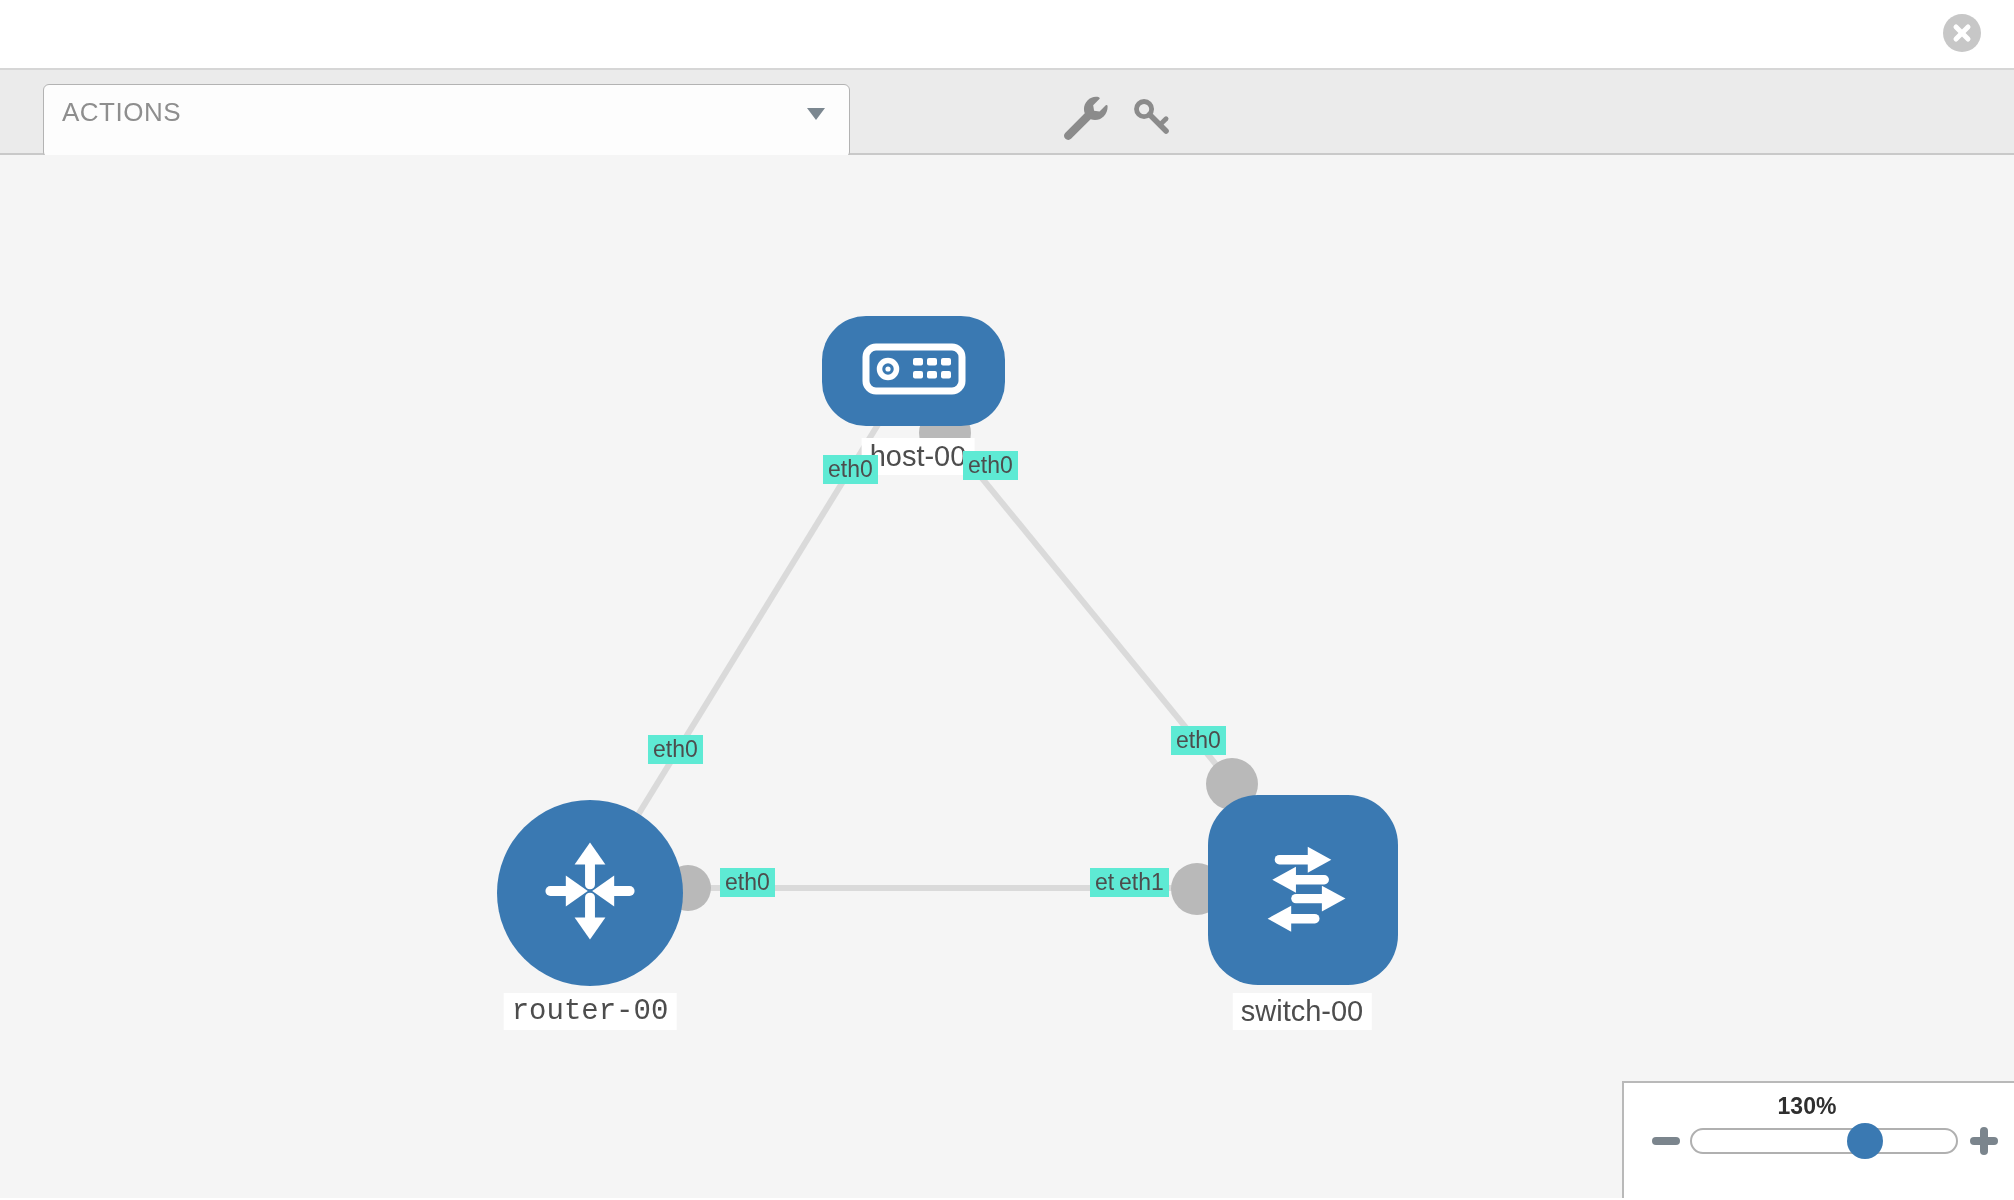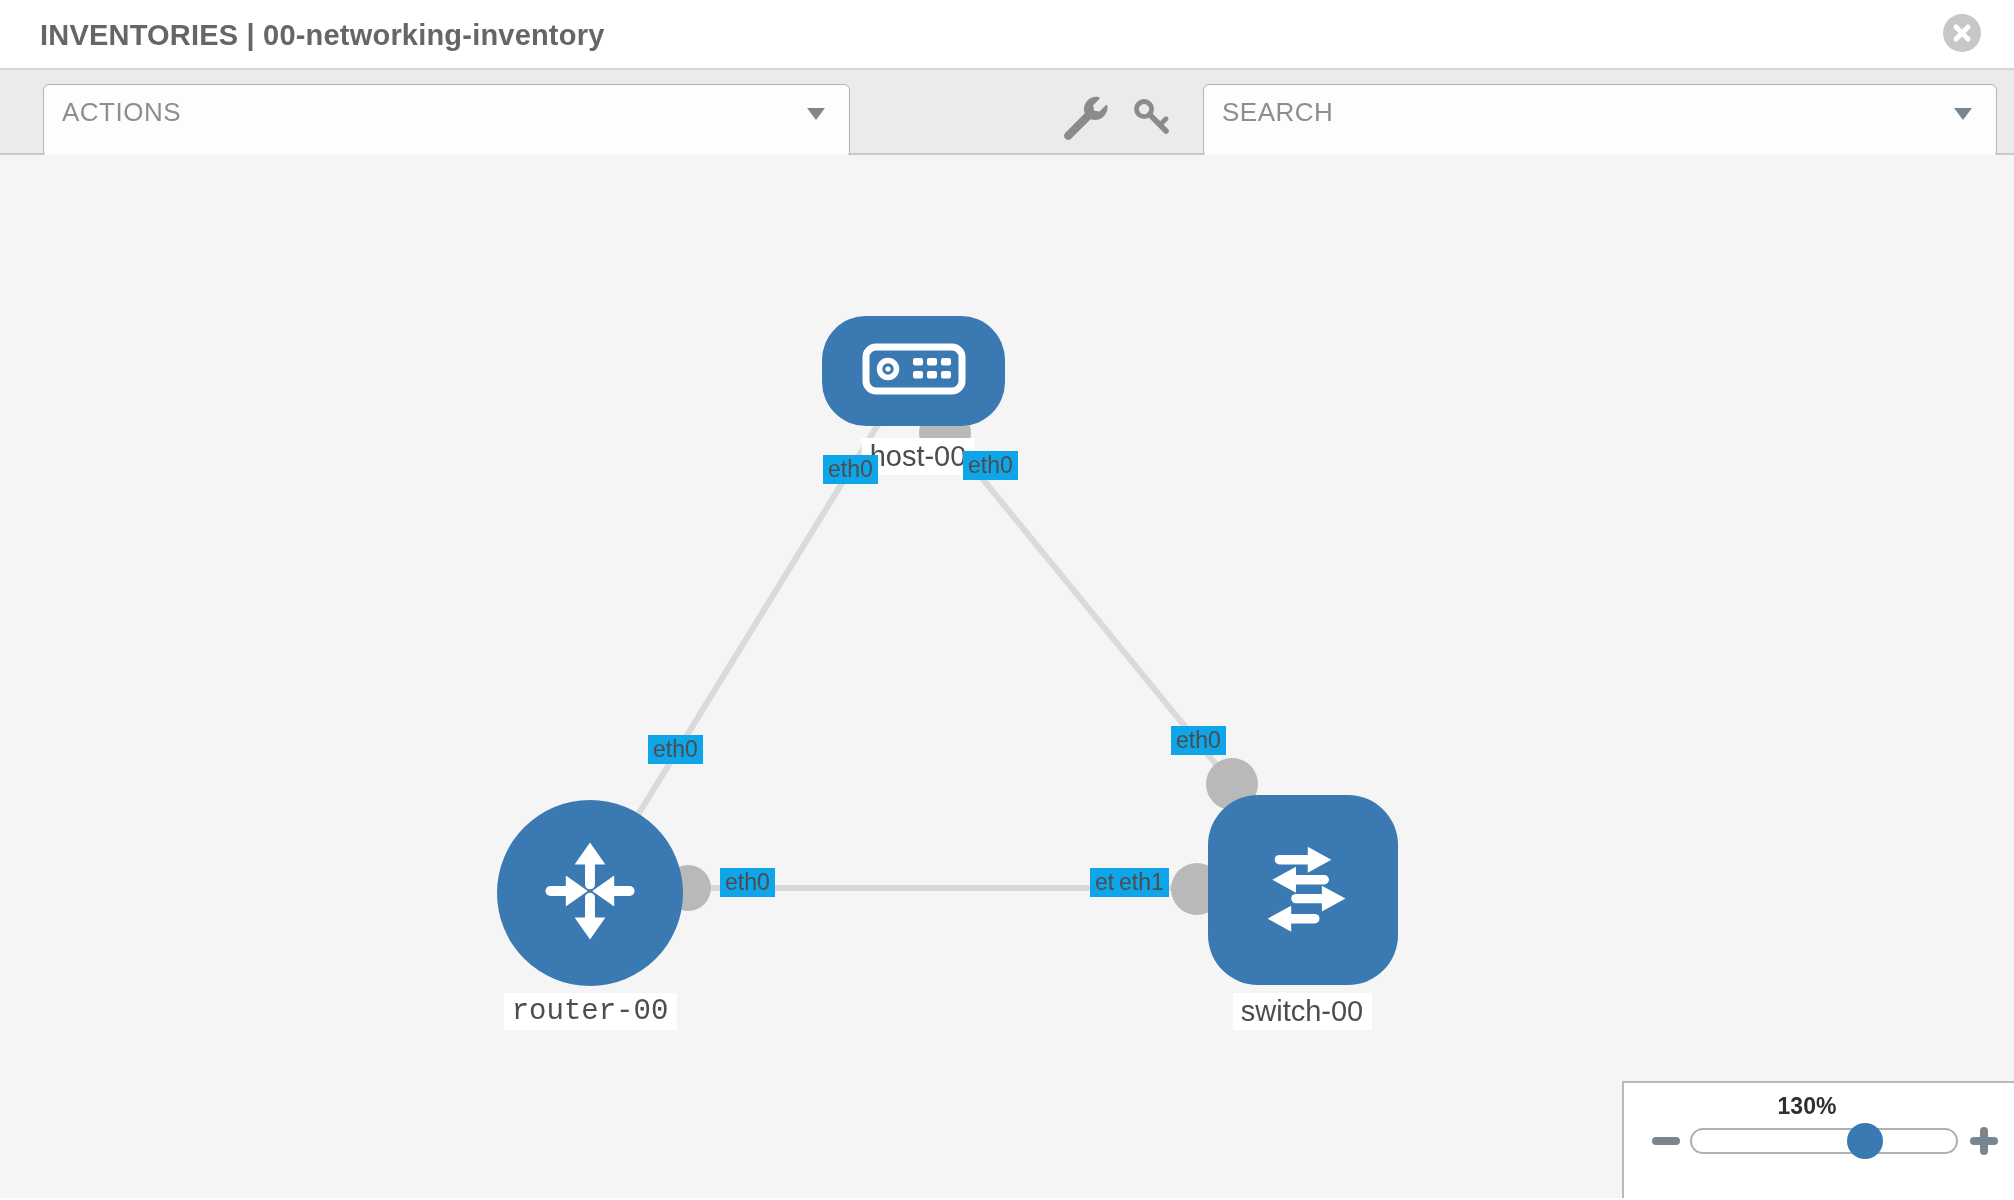--- a/index.html
+++ b/index.html
@@ -26,39 +26,38 @@
   
   .canvas { position:relative; width:2014px; height:1043px; background:#f5f5f5; overflow:hidden; }
   .links-svg { position:absolute; left:0; top:0; z-index:1; }
 
   .node { position:absolute; z-index:2; background:#3a79b2; display:flex; align-items:center; justify-content:center; cursor:pointer; }
   .node-host { left:822px; top:161px; width:183px; height:110px; border-radius:44px; }
   .node-router { left:497px; top:645px; width:186px; height:186px; border-radius:50%; }
   .node-switch { left:1208px; top:640px; width:190px; height:190px; border-radius:50px; }
 
   .node-label { position:absolute; z-index:3; transform:translateX(-50%); background:#fff; color:#4d4d4d; font-size:29px; padding:2px 8px; white-space:nowrap; }
-  .if-label { position:absolute; z-index:3; background:#0ea5e9; color:#4d4d4d; font-size:23px; padding:1px 5px; white-space:nowrap; }
+  .if-label { position:absolute; z-index:3; background:#5eead4; color:#4d4d4d; font-size:23px; padding:1px 5px; white-space:nowrap; }
 
   
   .zoom-panel { position:absolute; z-index:5; left:1622px; top:926px; width:392px; height:117px; background:#fff; border-top:2px solid #b9b9b9; border-left:2px solid #b9b9b9; }
   .zoom-value { position:absolute; left:0; right:24px; top:10px; text-align:center; font-size:23px; color:#2f2f2f;font-weight:bold; }
   .zoom-minus { position:absolute; left:28px; top:54px; width:28px; height:8px; border-radius:4px; background:#7b858d; cursor:pointer; }
   .zoom-plus { position:absolute; right:16px; top:44px; width:28px; height:28px; cursor:pointer; }
   .zoom-plus:before { content:""; position:absolute; left:0; top:10px; width:28px; height:8px; border-radius:4px; background:#7b858d; }
   .zoom-plus:after { content:""; position:absolute; left:10px; top:0; width:8px; height:28px; border-radius:4px; background:#7b858d; }
   .zoom-track { position:absolute; left:66px; top:45px; width:268px; height:26px; border:2px solid #b0b0b0; border-radius:14px; background:#fff; cursor:pointer; }
   .zoom-handle { position:absolute; left:223px; top:40px; width:36px; height:36px; border-radius:50%; background:#3a79b2; cursor:pointer; }
 </style>
 </head>
 <body>
 
 <div class="app">
 
   <div class="header">
-    <div class="header-title">INVENTORIES | 00-networking-inventory</div>
     <div class="close-btn">
       <span>
         <svg width="20" height="20" viewBox="0 0 20 20">
           <line x1="4" y1="4" x2="16" y2="16" stroke="#fff" stroke-width="5" stroke-linecap="round"></line>
           <line x1="16" y1="4" x2="4" y2="16" stroke="#fff" stroke-width="5" stroke-linecap="round"></line>
         </svg>
       </span>
     </div>
   </div>
 
@@ -75,24 +74,20 @@
     </div>
 
     <div class="tool-icon key">
       <svg width="44" height="44" viewBox="0 0 64 64">
         <circle cx="19" cy="19" r="11" fill="none" stroke="#8b8b8b" stroke-width="7"></circle>
         <line x1="27" y1="27" x2="51" y2="51" stroke="#8b8b8b" stroke-width="8" stroke-linecap="round"></line>
         <line x1="42" y1="42" x2="51" y2="33" stroke="#8b8b8b" stroke-width="7" stroke-linecap="round"></line>
       </svg>
     </div>
 
-    <div class="select-box search-box">
-      <span class="select-label">SEARCH</span>
-      <span class="caret"></span>
-    </div>
   </div>
 
   <div class="canvas">
 
     <svg class="links-svg" width="2014" height="1043">
       <line x1="890" y1="250" x2="590" y2="738" stroke="#dadada" stroke-width="6"></line>
       <line x1="945" y1="278" x2="1232" y2="629" stroke="#dadada" stroke-width="6"></line>
       <line x1="640" y1="733" x2="1260" y2="733" stroke="#dadada" stroke-width="6"></line>
       <circle cx="945" cy="278" r="26" fill="#b9b9b9"></circle>
       <circle cx="1232" cy="629" r="26" fill="#b9b9b9"></circle>

